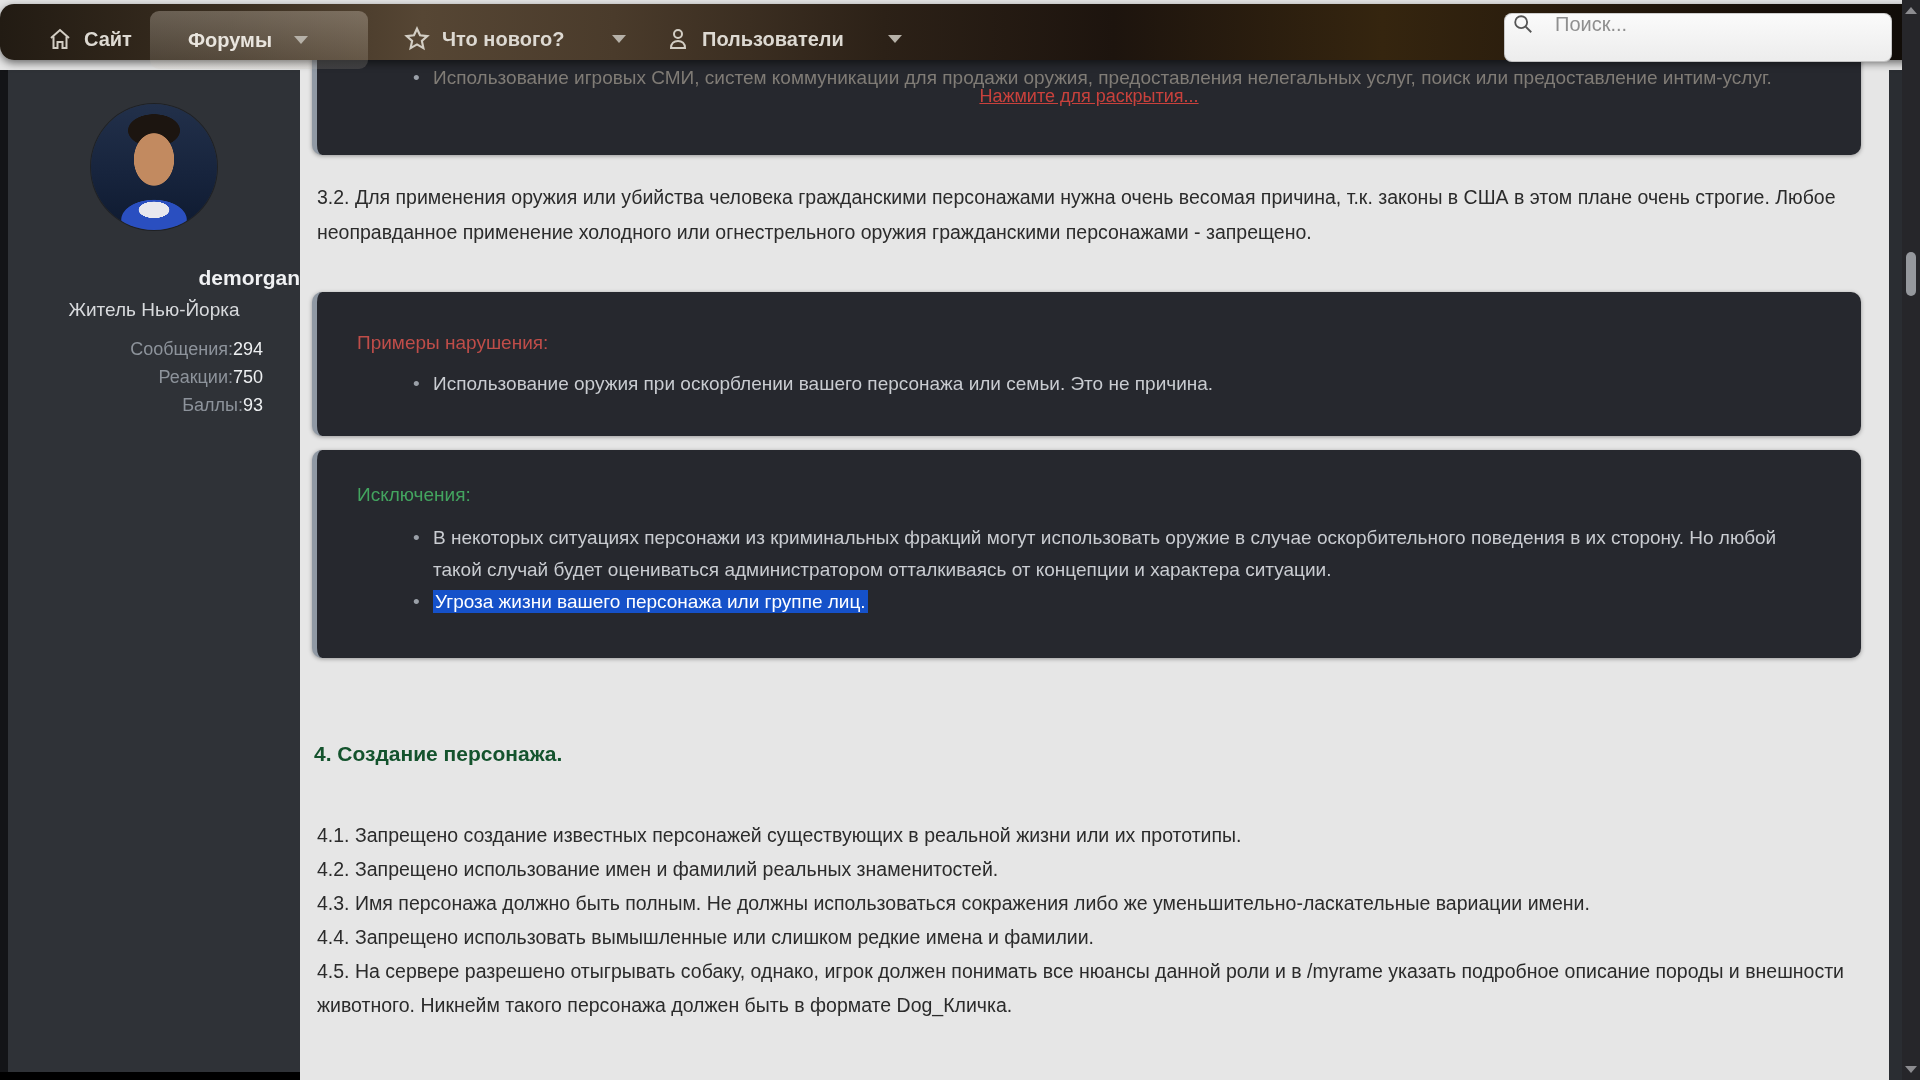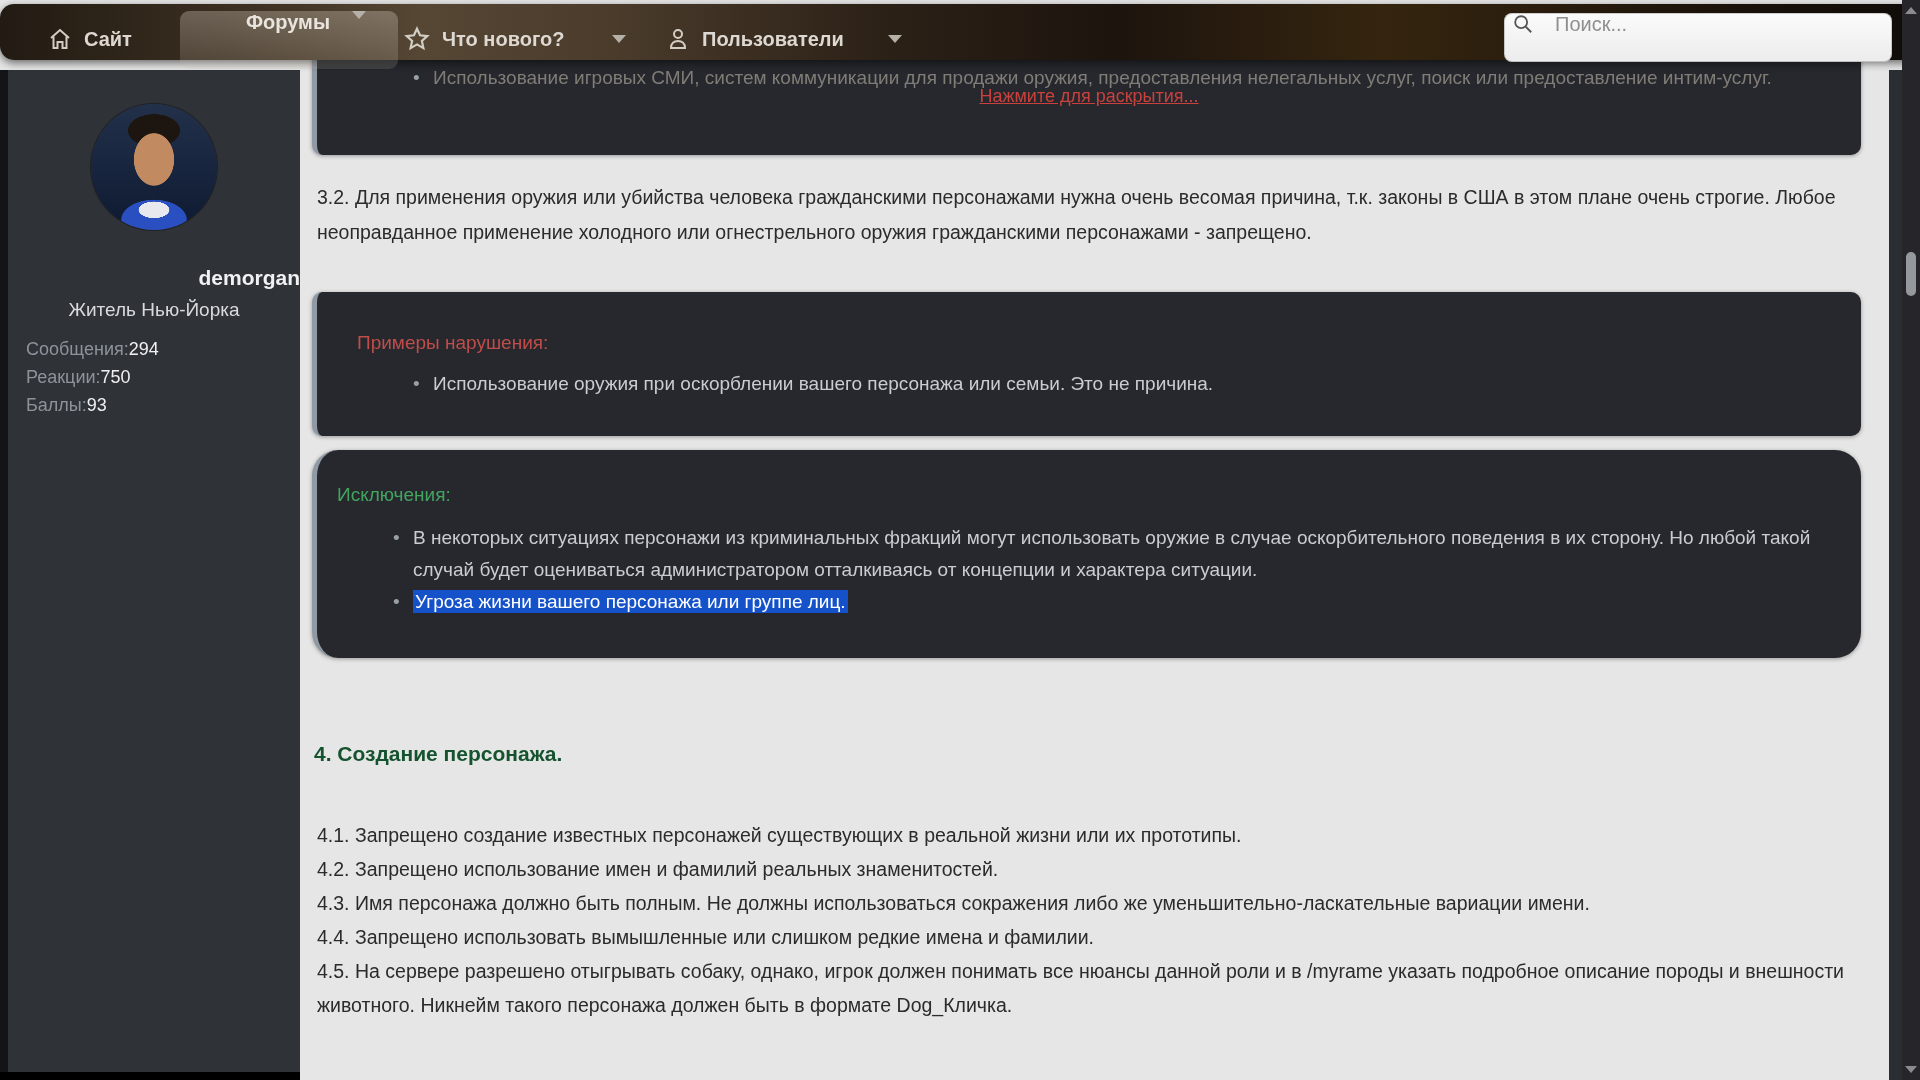--- a/index.html
+++ b/index.html
@@ -15,22 +15,22 @@
     border-radius:14px;
   }
   .nav-item{ position:absolute; top:0; height:70px; display:flex; align-items:center;
     gap:12px; color:#ddd9d2; font-size:20px; font-weight:bold; cursor:pointer; }
   .nav-item svg{ stroke:#d3cec4; }
   .caret{ width:0; height:0; border-left:7px solid transparent; border-right:7px solid transparent;
     border-top:8px solid #b6b1a8; margin-left:10px; }
   .nav-tab-active{
     position:absolute; left:150px; top:7px; width:218px; height:58px; border-radius:9px;
     background:linear-gradient(180deg, rgba(233,224,211,.30), rgba(196,186,171,.16));
-    display:flex; align-items:flex-start; gap:12px; padding-left:28px;
-    color:#e9e5de; font-size:20px; font-weight:bold; cursor:pointer;margin-left:30px;
+    display:flex; align-items:center; gap:12px; 
+    color:#e9e5de; font-size:20px; font-weight:bold; cursor:pointer;
   }
   .search-box{
     position:absolute; left:1504px; top:9px; width:388px; height:49px; border-radius:8px;
     background:linear-gradient(180deg,#fbfbfb,#ececec);
     display:flex; align-items:flex-start; padding-left:8px; gap:21px;
     box-shadow:inset 0 0 0 1px rgba(0,0,0,.18);
   }
   .search-box input{ border:none; outline:none; background:transparent;
     font-size:20px; color:#333; width:300px; font-family:"Liberation Sans",sans-serif; }
   .search-box input::placeholder{ color:#8f8f8f; }
@@ -47,21 +47,21 @@
     background:
       radial-gradient(ellipse 26px 14px at 50% 84%, #e8e8ee 58%, transparent 60%),
       radial-gradient(ellipse 52px 32px at 50% 92%, #2a4fc0 62%, transparent 64%),
       radial-gradient(ellipse 33px 43px at 50% 44%, #c28a60 60%, transparent 62%),
       radial-gradient(ellipse 40px 25px at 50% 21%, #1c1510 64%, transparent 66%),
       linear-gradient(180deg,#22304a,#17243d 55%,#0e1a30);
     box-shadow:0 0 0 1px rgba(0,0,0,.35); }
   .username{ text-align:right; margin-top:36px; font-size:21px; font-weight:bold; color:#f0f1f3; }
   .usertitle{ text-align:center; margin-top:9px; font-size:19px; color:#d8dadd; }
   .stats{ margin-top:14px; }
-  .stat-row{ display:flex; justify-content:flex-start; padding:0 37px 0 18px;
+  .stat-row{ display:flex; justify-content:flex-end; padding:0 37px 0 18px;
     line-height:28px; font-size:18px; }
   .stat-label{ color:#8d939b; }
   .stat-value{ color:#eef0f2; }
 
   
   .content{ position:absolute; left:300px; top:70px; width:1589px; height:1010px;
     background:#e6e6e6; z-index:1; color:#2b2b2b; }
   .quote-box{ position:absolute; left:12px; width:1549px; background:#26282e;
     border-left:5px solid #9099a4; border-radius:10px;
     box-shadow:0 1px 4px rgba(0,0,0,.35); color:#c9ccd1; }
@@ -70,21 +70,21 @@
   .label-green{ color:#43a45f; }
   .quote-box ul{ list-style:none; padding-left:56px; }
   .quote-box li{ position:relative; padding-left:20px; line-height:32px; font-size:19px; }
   .quote-box li::before{ content:"•"; position:absolute; left:0; top:0; color:#9aa0a8; }
   .box-spoiler{ top:-42px; height:127px; padding:40px 40px 3px; overflow:hidden; }
   .box-spoiler li{ color:#807c76; line-height:19px; white-space:nowrap; }
   .expand-link{ display:block; text-align:center; line-height:19px; font-size:18px;
     color:#c9413c; text-decoration:underline; cursor:pointer; }
   .box-violations{ top:222px; height:144px; padding:40px 40px 0; }
   .box-violations ul{ margin-top:14px; }
-  .box-exceptions{ top:380px; height:208px; padding:34px 20px 0;border-radius:26px; }
+  .box-exceptions{ top:380px; height:208px; padding:34px 40px 0; }
   .box-exceptions ul{ margin-top:16px; }
   .text-selection{ background:#1551c9; color:#fff; padding:1px 2px; }
   .para{ position:absolute; left:17px; top:110px; width:1525px;
     font-size:19.5px; line-height:35px; color:#2b2b2b; }
   .section-heading{ position:absolute; left:14px; top:672px; font-size:21px;
     font-weight:bold; color:#14532d; }
   .rules{ position:absolute; left:17px; top:748px; width:1543px;
     font-size:19.5px; line-height:34px; color:#2b2b2b; }
 
   

